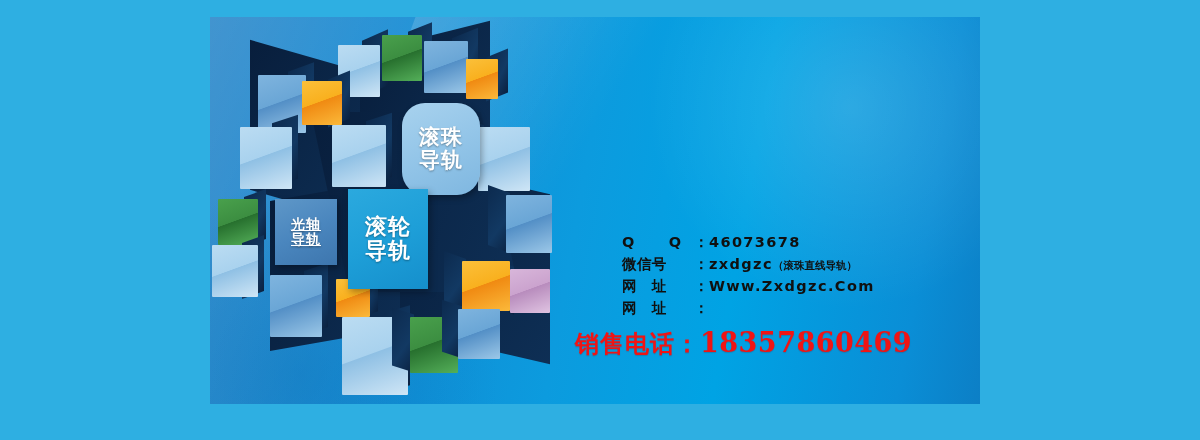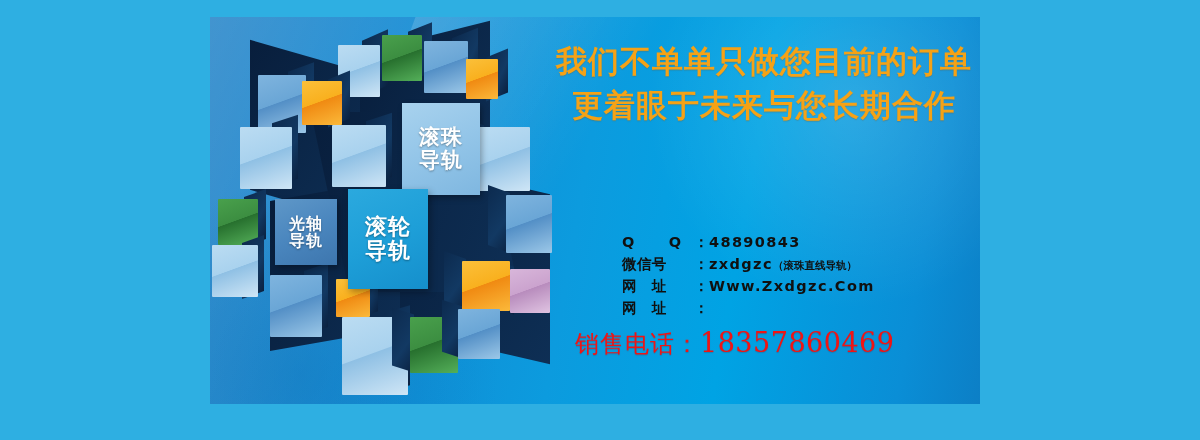--- a/index.html
+++ b/index.html
@@ -54,25 +54,27 @@
   .labelbox{
     position:absolute;display:flex;align-items:center;justify-content:center;
     color:#fff;font-weight:bold;text-align:center;line-height:1.08;
     letter-spacing:1px;
     text-shadow:0 1px 2px rgba(0,0,0,.35);
   }
   .lb-gunzhu{
     left:192px;top:86px;width:78px;height:92px;font-size:21px;
     background:linear-gradient(155deg,#A8D2EE 0%,#93C5E8 50%,#7FB7E0 100%);
     box-shadow:2px 3px 6px rgba(0,0,0,.3);
+    border-radius:23px;
   }
   .lb-guangzhou{
-    left:65px;top:182px;width:62px;height:66px;font-size:16px;
+    left:65px;top:182px;width:62px;height:66px;font-size:14px;
     background:linear-gradient(155deg,#5E97C8 0%,#4A86BE 50%,#3D76AE 100%);
     box-shadow:2px 3px 6px rgba(0,0,0,.3);
+    text-decoration:underline;
   }
   .lb-gunlun{
     left:138px;top:172px;width:80px;height:100px;font-size:22px;
     background:linear-gradient(155deg,#2BA9DE 0%,#1E9FD8 50%,#158FCC 100%);
     box-shadow:2px 3px 7px rgba(0,0,0,.33);
   }
   .lb-sigang{
     left:222px;top:188px;width:58px;height:62px;font-size:16px;
     background:linear-gradient(155deg,#D4B0D6 0%,#C6A0CA 50%,#B68CBB 100%);
     box-shadow:2px 3px 6px rgba(0,0,0,.3);
@@ -101,21 +103,21 @@
     letter-spacing:.4px;
   }
   .crow{display:flex;align-items:baseline;white-space:nowrap;}
   .ckey{display:inline-block;width:72px;}
   .ckey.spaced{letter-spacing:10px;}
   .cval{letter-spacing:1.4px;}
   .cnote{font-size:10.5px;letter-spacing:0;font-weight:bold;}
 
   .phone{
     position:absolute;left:35px;top:310px;width:420px;
-    color:#F01414;font-weight:normal;white-space:nowrap;
+    color:#F01414;font-weight:bold;white-space:nowrap;
     text-shadow:0 1px 1px rgba(120,0,0,.2);
   }
   .phone .plabel{font-size:24px;letter-spacing:1px;}
   .phone .pnum{font-family:"DejaVu Serif","Liberation Serif",serif;font-size:27px;letter-spacing:.5px;}
 </style>
 </head>
 <body>
 
 <div id="stage">
 
@@ -228,31 +230,27 @@
       <div class="labelbox lb-gunlun">
         <span>
           <span>滚轮</span><br>
           <span>导轨</span>
         </span>
       </div>
     </div>
 
     <div class="content">
 
-      <div class="headline">
-        <div>我们不单单只做您目前的订单</div>
-        <div>更着眼于未来与您长期合作</div>
-      </div>
 
 
       <div class="contact">
         <div class="crow">
           <span class="ckey spaced">Q　Q</span>
           <span>：</span>
-          <span class="cval">48890843</span>
+          <span class="cval">46073678</span>
         </div>
         <div class="crow">
           <span class="ckey">微信号</span>
           <span>：</span>
           <span class="cval">zxdgzc</span>
           <span class="cnote">（滚珠直线导轨）</span>
         </div>
         <div class="crow">
           <span class="ckey">网　址</span>
           <span>：</span>

